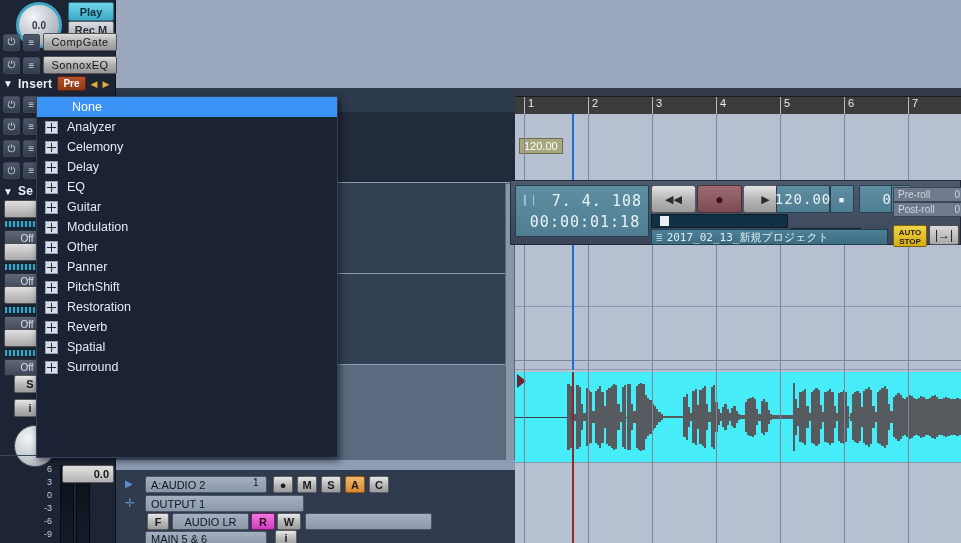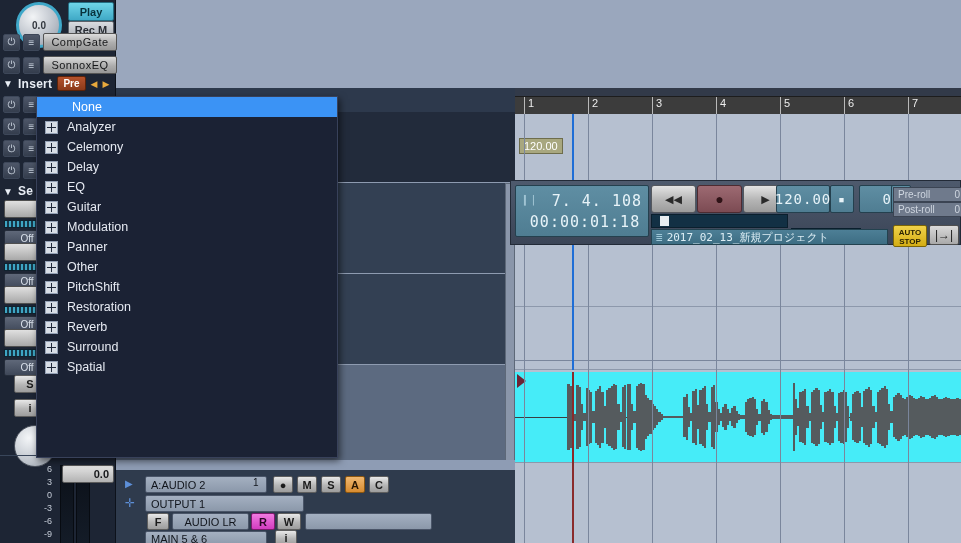--- a/index.html
+++ b/index.html
@@ -544,45 +544,45 @@
       <div class="menu-item">
         <span class="plusbox"></span>
         <span class="mlabel">Guitar</span>
       </div>
       <div class="menu-item">
         <span class="plusbox"></span>
         <span class="mlabel">Modulation</span>
       </div>
       <div class="menu-item">
         <span class="plusbox"></span>
+        <span class="mlabel">Other</span>
+      </div>
+      <div class="menu-item">
+        <span class="plusbox"></span>
         <span class="mlabel">Panner</span>
       </div>
       <div class="menu-item">
         <span class="plusbox"></span>
-        <span class="mlabel">Other</span>
-      </div>
-      <div class="menu-item">
-        <span class="plusbox"></span>
         <span class="mlabel">PitchShift</span>
       </div>
       <div class="menu-item">
         <span class="plusbox"></span>
         <span class="mlabel">Restoration</span>
       </div>
       <div class="menu-item">
         <span class="plusbox"></span>
         <span class="mlabel">Reverb</span>
       </div>
       <div class="menu-item">
         <span class="plusbox"></span>
+        <span class="mlabel">Spatial</span>
+      </div>
+      <div class="menu-item">
+        <span class="plusbox"></span>
         <span class="mlabel">Surround</span>
-      </div>
-      <div class="menu-item">
-        <span class="plusbox"></span>
-        <span class="mlabel">Spatial</span>
       </div>
     </div>
 </div>
 
 <div class="abs" id="transport">
 
   <div class="abs lcd" style="left:4px;top:4px;width:132px;height:50px;">
     <div class="abs" style="left:5px;top:6px;color:#9fc3d2;font-size:13px;">❙❘</div>
     <div class="abs" style="left:18px;top:6px;width:108px;text-align:right;font-size:15px;">7.  4. 108</div>
     <div class="abs" style="left:12px;top:27px;width:114px;text-align:center;font-size:15px;">00:00:01:18</div>

